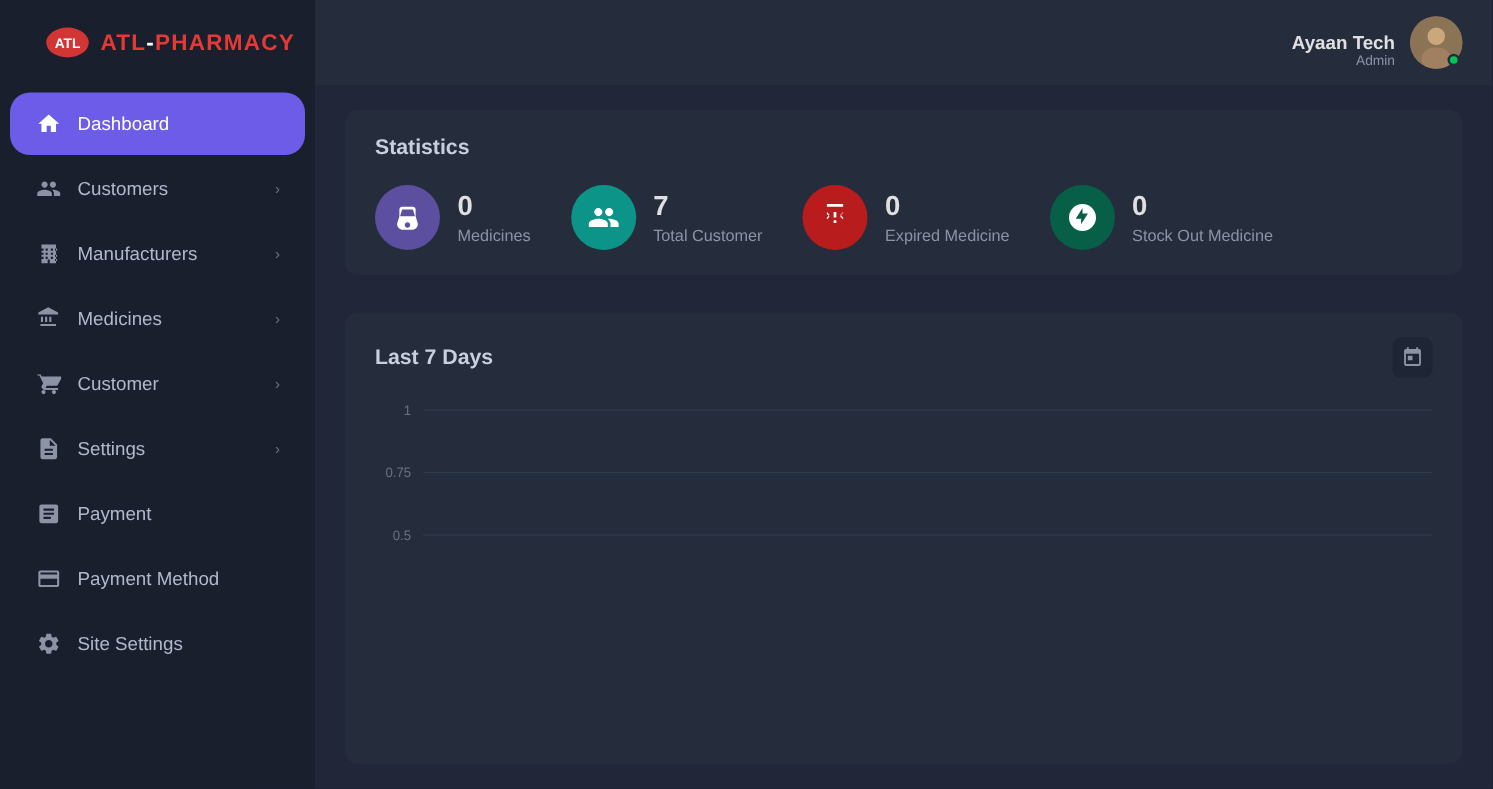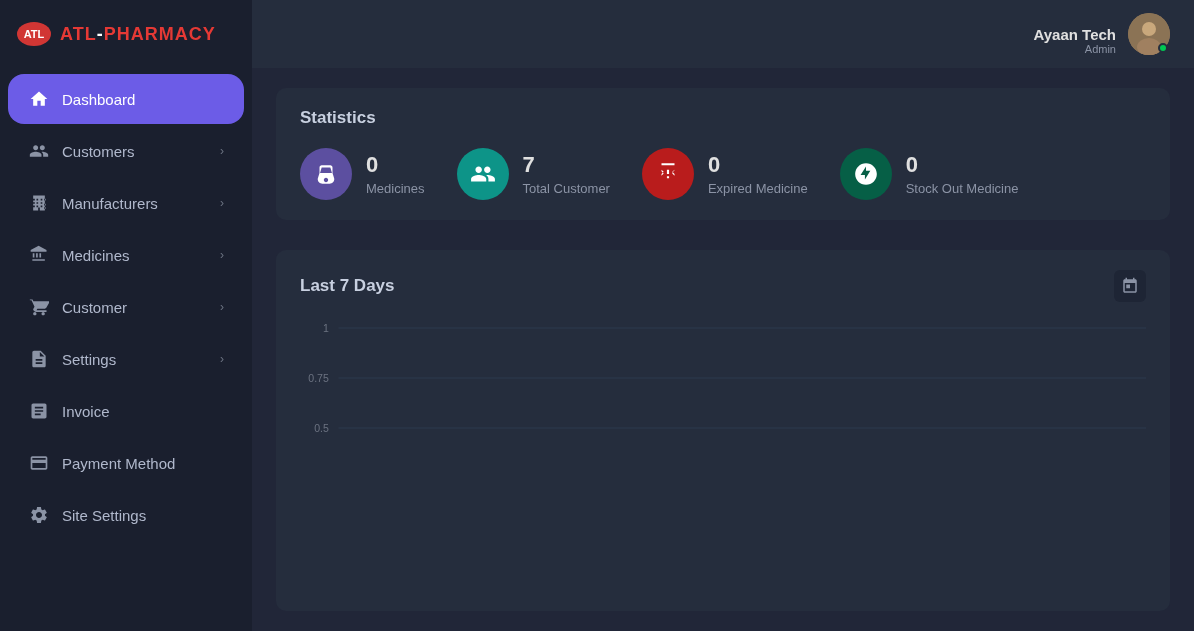--- a/index.html
+++ b/index.html
@@ -21,20 +21,21 @@
       display: flex;
       flex-direction: column;
       height: 631px;
     }
 
     .logo-area {
       padding: 14px 16px;
       display: flex;
       align-items: center;
       height: 68px;
+      justify-content: flex-end;
     }
 
     .logo-icon {
       width: 36px;
       height: 36px;
       margin-right: 8px;
     }
 
     .logo-text {
       font-size: 18px;
@@ -363,21 +364,21 @@
       <span class="nav-label">Settings</span>
       <span class="nav-chevron">›</span>
     </div>
 
     <div class="nav-item">
       <span class="nav-icon">
         <svg viewBox="0 0 24 24" width="20" height="20" fill="#8b93a5">
             <path d="M19 3H5c-1.1 0-2 .9-2 2v14c0 1.1.9 2 2 2h14c1.1 0 2-.9 2-2V5c0-1.1-.9-2-2-2zm-5 14H7v-2h7v2zm3-4H7v-2h10v2zm0-4H7V7h10v2z"></path>
           </svg>
       </span>
-      <span class="nav-label">Invoice</span>
+      <span class="nav-label">Payment</span>
     </div>
 
     <div class="nav-item">
       <span class="nav-icon">
         <svg viewBox="0 0 24 24" width="20" height="20" fill="#8b93a5">
             <path d="M20 4H4c-1.11 0-1.99.89-1.99 2L2 18c0 1.11.89 2 2 2h16c1.11 0 2-.89 2-2V6c0-1.11-.89-2-2-2zm0 14H4v-6h16v6zm0-10H4V6h16v2z"></path>
           </svg>
       </span>
       <span class="nav-label">Payment Method</span>
     </div>

